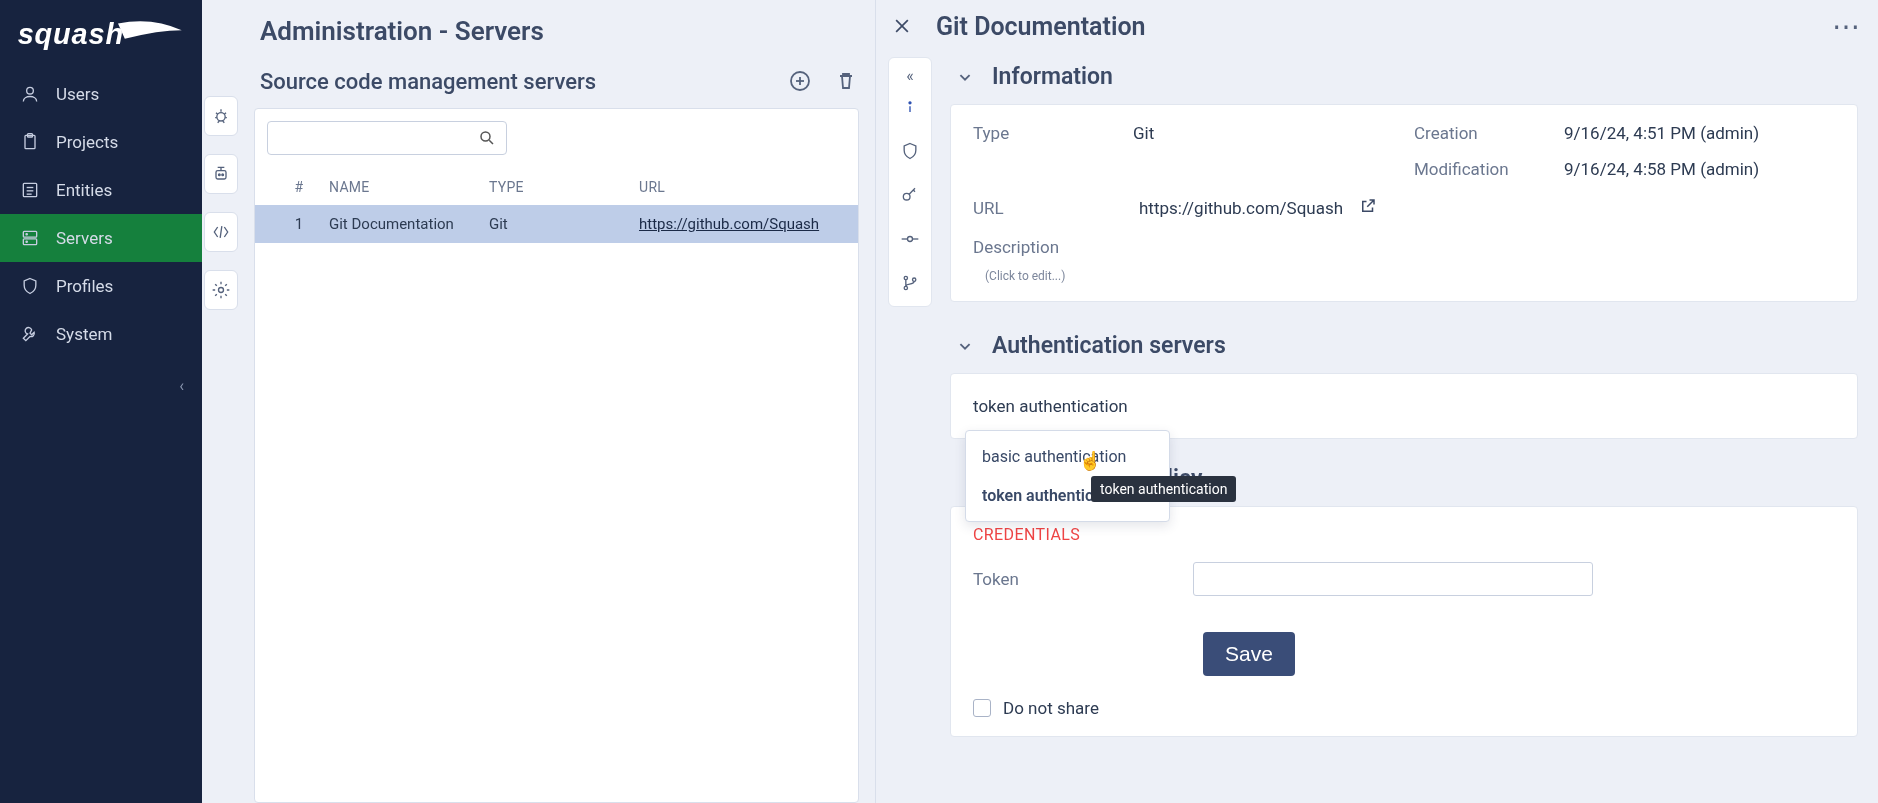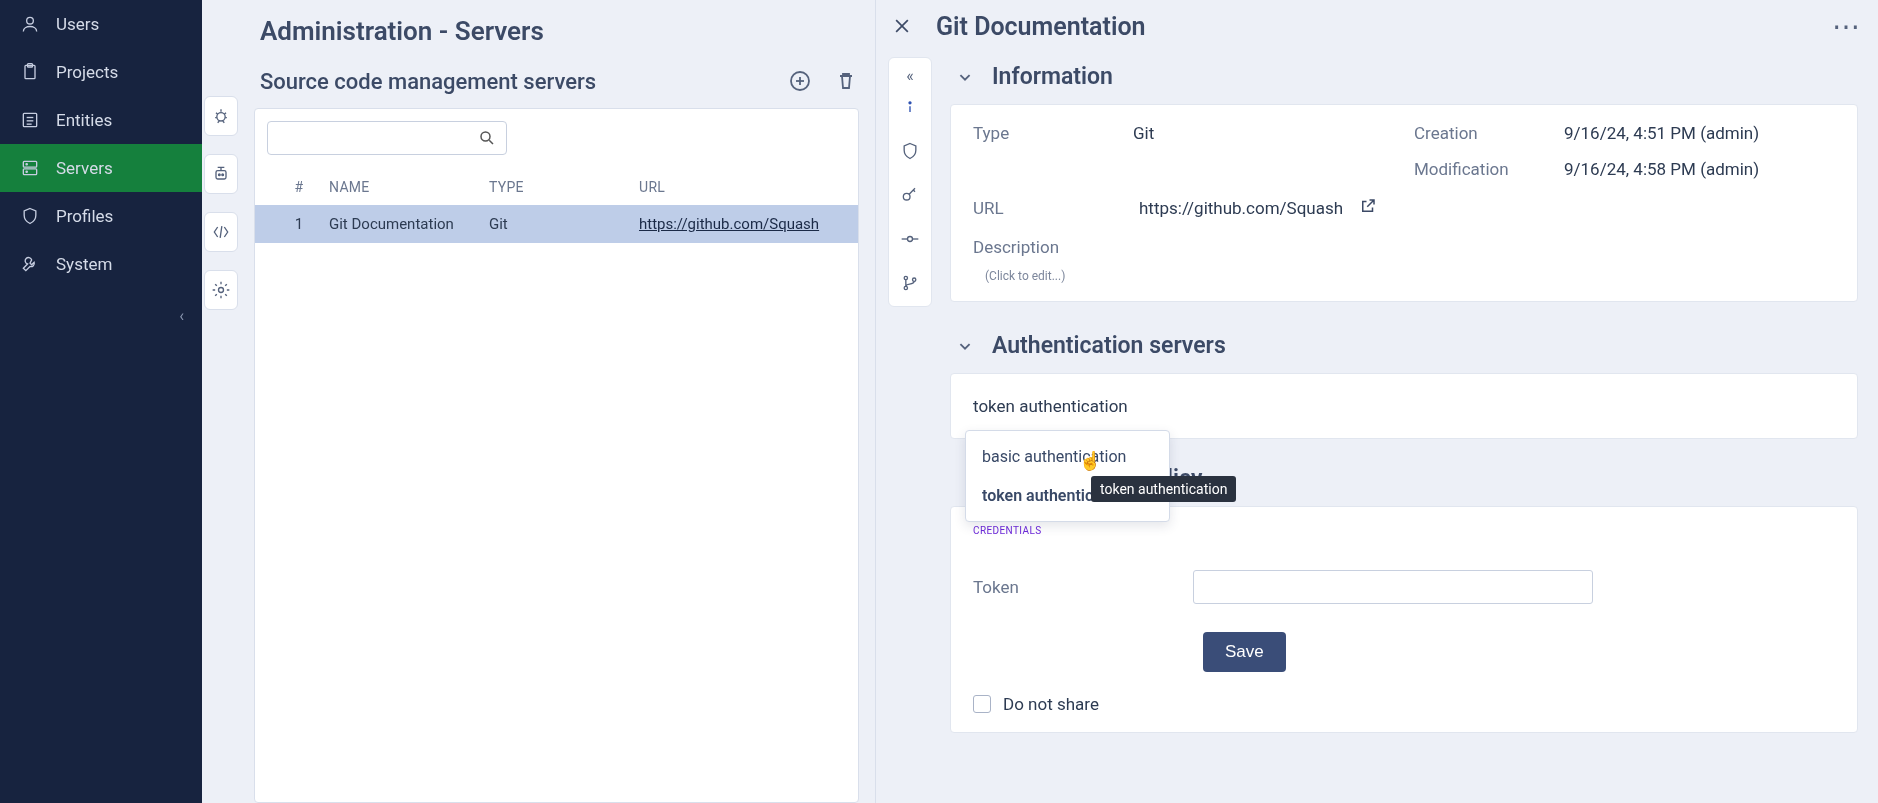--- a/index.html
+++ b/index.html
@@ -264,41 +264,47 @@
     position:absolute;
     top:76px; left:128px;
     font-size:18px;
     z-index:12;
     pointer-events:none;
   }
   .policy-head{
     font-size:23px; font-weight:600; color:#3c4a66;
     margin:-4px 0 14px 4px;
   }
-  .policy-card .sub{ color:#6d28d9; font-size:10px; letter-spacing:0.4px; margin-bottom:34px;}
-  .field-row{ display:flex; align-items:center; gap:20px; margin-bottom:28px;}
+  .policy-card .sub{ color:#ef4444; font-size:16px; letter-spacing:0.4px; margin-bottom:18px;}
+  .field-row{ display:flex; align-items:center; gap:20px; margin-bottom:36px;}
   .field-row .lbl{ color:#6b778f; width:200px; font-size:17px;}
   .field-row input[type=text]{
     width:400px; height:34px;
     border:1px solid #c8d0df; border-radius:3px;
     padding:0 8px; font-size:15px;
   }
   .save-btn{
     background:#3a4d78; color:#fff;
     border:none; border-radius:4px;
-    padding:10px 22px; font-size:17px;
+    padding:10px 22px; font-size:21px;
     cursor:pointer; margin-left:230px;
   }
   .chk-row{ display:flex; align-items:center; gap:12px; margin-top:22px; font-size:17px; color:#2d3b52;}
   .chk-row .box{ width:18px;height:18px;border:1.5px solid #a9b3c7;border-radius:3px;}
 </style>
 </head>
 <body>
 
 <div class="sidebar">
+  <div class="logo">
+    <svg viewBox="0 0 200 46">
+      <text x="2" y="34" font-family="Arial" font-weight="700" font-style="italic" font-size="34" fill="#fff">squash</text>
+      <path d="M120 10 Q160 2 195 18 Q168 18 128 28" fill="#fff"></path>
+    </svg>
+  </div>
   <ul class="nav">
     <li>
       <span class="ico">
           <svg viewBox="0 0 24 24">
             <circle cx="12" cy="8" r="4"></circle>
             <path d="M4 21c0-4 4-6 8-6s8 2 8 6"></path>
           </svg>
         </span>
       <span>Users</span>
     </li>

